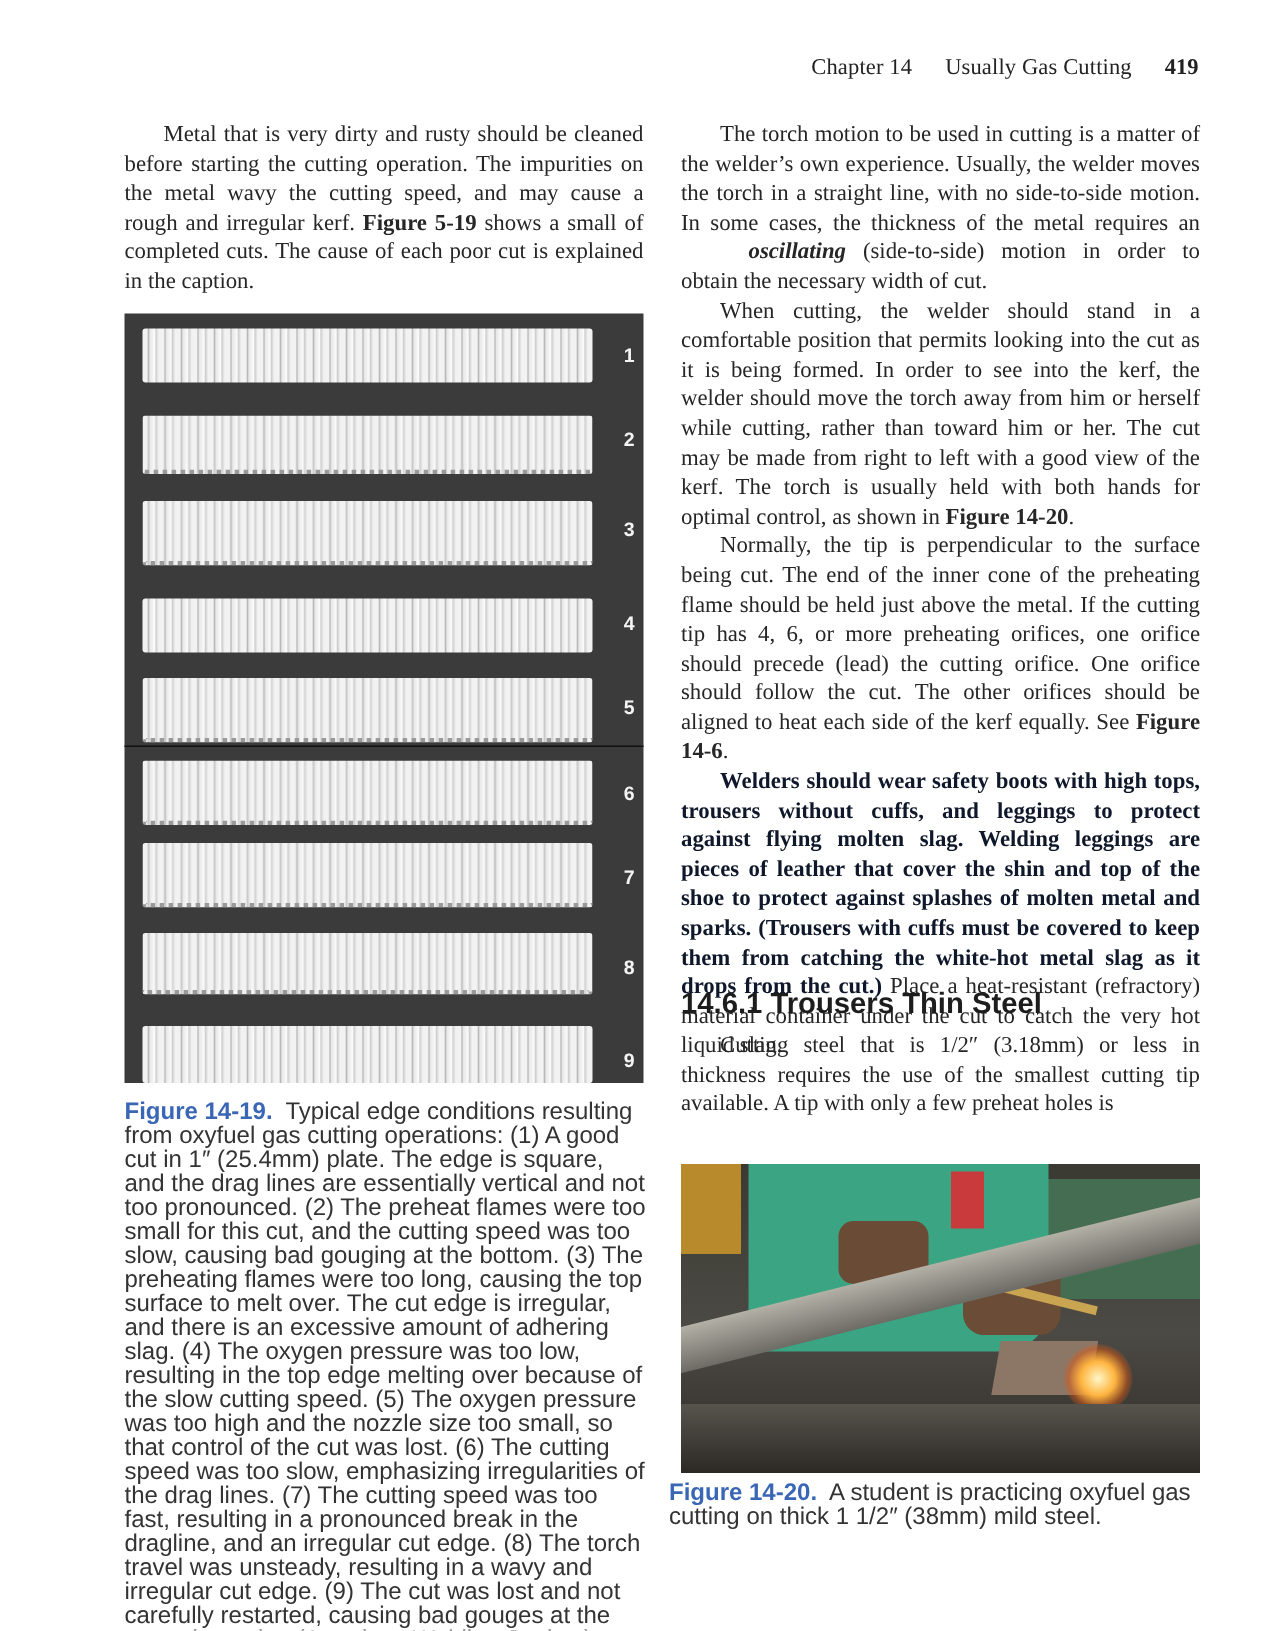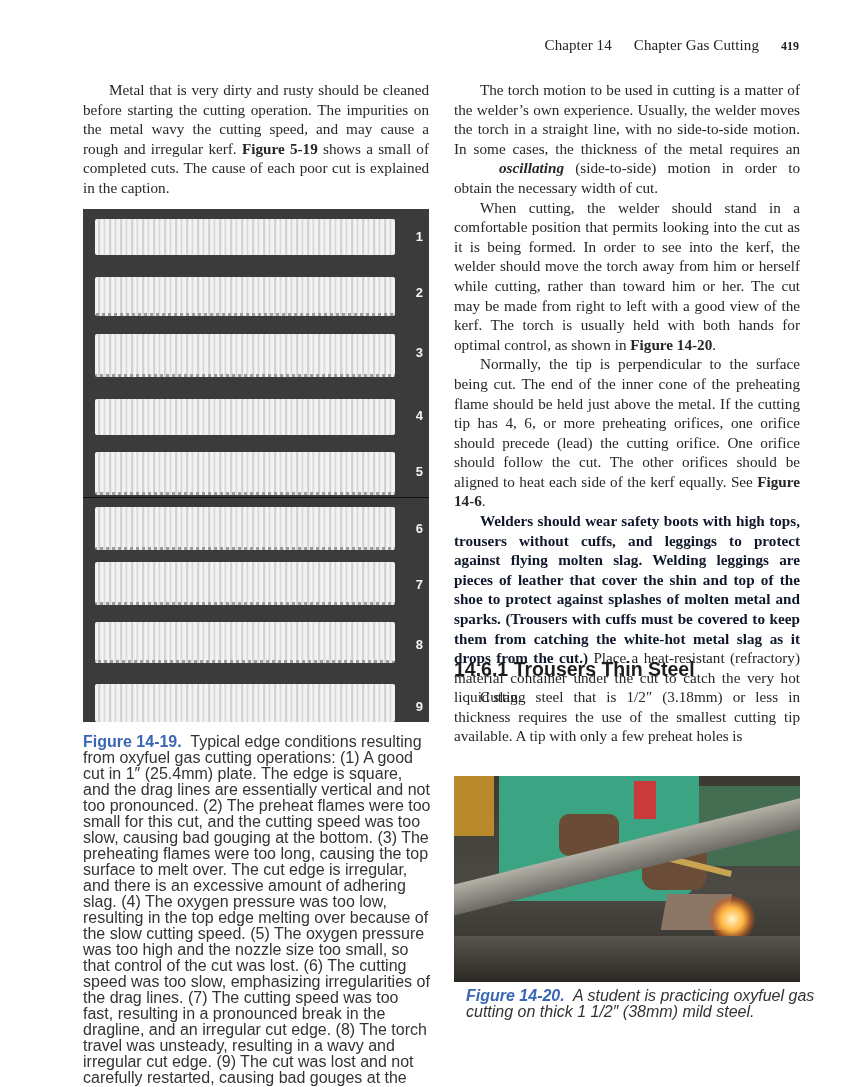--- a/index.html
+++ b/index.html
@@ -6,21 +6,21 @@
   body { width: 849px; height: 1087px; position: relative; overflow: hidden; }
   .serif { font-family: Liberation Serif, serif; justify-content: center; }
   .sans { font-family: "Liberation Sans", "DejaVu Sans", sans-serif; }
 
   .running-head {
     position: absolute; top: 37px; right: 50px;
     font-size: 15px; color: #222;
     display: flex; align-items: baseline; gap: 22px;
   }
   .running-head .chap { letter-spacing: 0.1px; }
-  .running-head .pg { font-weight: bold; font-size: 12px; }
+  .running-head .pg { font-weight: bold; font-size: 15px; }
 
   .col { position: absolute; width: 346px; font-size: 15.2px; line-height: 19.6px; color: #262626; text-align: justify; }
   .col p { margin: 0; text-indent: 26px; }
   .col-left { left: 83px; top: 80px; }
   .col-right { left: 454px; top: 80px; }
   .red { color: #0f172a; font-weight: bold; }
   b { font-weight: bold; }
   i.osc { font-style: italic; font-weight: bold; margin-left: 45px; }
 
   .fig19 {
@@ -34,21 +34,21 @@
   }
   .strip.rough { border-bottom: 3px dotted #9a9a9a; }
   .fig-num {
     position: absolute; right: 6px; color: #f4f4f4; font-weight: bold; font-size: 13px;
   }
   .fig19 .divider { position: absolute; left: 0; right: 0; top: 288px; height: 1px; background: #111; }
 
   .caption { position: absolute; font-size: 16px; line-height: 16px; color: #333; }
   .caption .lbl { color: #3a67b5; font-weight: bold; }
   .cap19 { left: 83px; top: 734px; width: 350px; }
-  .cap20 { left: 466px; top: 988px; width: 350px; font-style: italic; }
+  .cap20 { left: 446px; top: 988px; width: 350px; }
 
   .heading {
     position: absolute; left: 454px; top: 658px; font-size: 19.5px; font-weight: bold; color: #1d1d1d;
   }
   .col-right2 { left: 454px; top: 687px; }
 
   .fig20 {
     position: absolute; left: 454px; top: 776px; width: 346px; height: 206px; overflow: hidden;
     background: linear-gradient(180deg, #3a3a33 0%, #4c4a44 55%, #2e2b27 100%);
   }
@@ -62,21 +62,21 @@
   .fig20 .rail { position: absolute; left: -10px; top: 112px; width: 380px; height: 30px; background: linear-gradient(180deg, #b3b0a6, #6d6b65); transform: rotate(-14deg); transform-origin: left bottom; }
   .fig20 .block { position: absolute; left: 210px; top: 118px; width: 65px; height: 36px; background: #8c7767; transform: skewX(-10deg); }
   .fig20 .spark { position: absolute; left: 255px; top: 120px; width: 46px; height: 46px; border-radius: 50%; background: radial-gradient(circle, #fff6c8 0%, #ffb540 35%, rgba(220,90,20,0.5) 60%, rgba(0,0,0,0) 75%); }
   .fig20 .base { position: absolute; left: 0; top: 160px; width: 346px; height: 46px; background: linear-gradient(180deg, #57534d, #2c2925); }
 </style>
 </head>
 <body>
 
 <div class="running-head serif">
   <span class="chap">Chapter 14</span>
-  <span class="chap">Chapter Gas Cutting</span>
+  <span class="chap">Usually Gas Cutting</span>
   <span class="pg">419</span>
 </div>
 
 <div class="col col-left serif">
   <p><span>Metal that is very dirty and rusty should be cleaned before starting the cutting operation. The impurities on the metal wavy the cutting speed, and may cause a rough and irregular kerf. </span><b>Figure 5-19</b><span> shows a small of completed cuts. The cause of each poor cut is explained in the caption.</span></p>
 </div>
 
 <div class="fig19">
   <div class="strip" style="top:10px;height:36px;"></div>
   <div class="fig-num sans" style="top:20px;">1</div>

